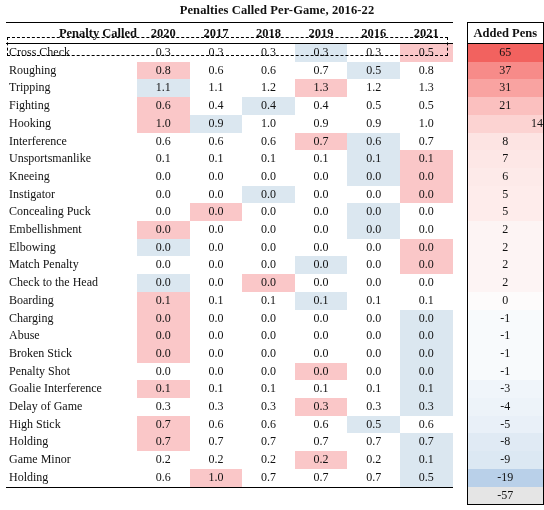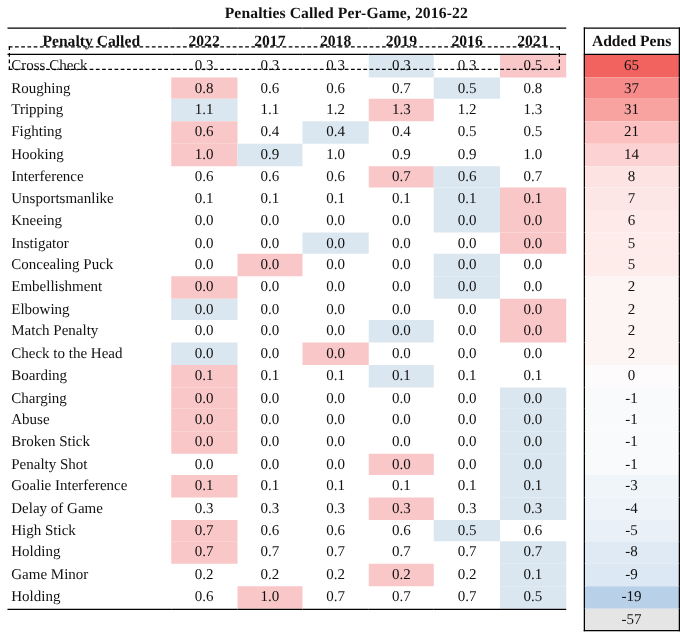--- a/index.html
+++ b/index.html
@@ -38,21 +38,21 @@
   thead th{
     font-size:12.5px;
     font-weight:bold;
     height:20px;
     line-height:20px;
     vertical-align:middle;
     border-top:1.6px solid #000;
     border-bottom:1.6px solid #000;
     background:#fff;
   }
-  .main-tbl thead th.h-name{text-align:center;padding-left:3px;font-family:Liberation Serif, serif;}
+  .main-tbl thead th.h-name{text-align:right;padding-left:3px;font-family:Liberation Serif, serif;}
   .main-tbl thead th.h-yr{text-align:center;}
   .added-tbl thead th{text-align:center;border-left:1.6px solid #000;border-right:1.6px solid #000;}
 
   tbody td{
     font-size:12px;
     height:17.7px;
     line-height:17.7px;
     vertical-align:middle;
     background-clip:padding-box;
   }
@@ -97,21 +97,21 @@
             <col class="w-yr">
             <col class="w-yr">
             <col class="w-yr">
           <col class="w-yr">
             <col class="w-yr">
             <col class="w-yr">
         </colgroup>
         <thead>
           <tr>
             <th class="h-name">Penalty Called</th>
-            <th class="h-yr">2022</th>
+            <th class="h-yr">2020</th>
             <th class="h-yr">2017</th>
             <th class="h-yr">2018</th>
             <th class="h-yr">2019</th>
             <th class="h-yr">2016</th>
             <th class="h-yr">2021</th>
           </tr>
         </thead>
         <tbody id="main-body">
             <tr>
               <td class="c-name">Cross Check</td>
@@ -356,21 +356,21 @@
             <tr>
               <td style="background: rgb(247, 139, 137);">37</td>
             </tr>
             <tr>
               <td style="background: rgb(249, 163, 161);">31</td>
             </tr>
             <tr>
               <td style="background: rgb(251, 192, 191);">21</td>
             </tr>
             <tr>
-              <td style="background: rgb(252, 211, 210);">14</td>
+              <td style="background: rgb(252, 211, 210); text-align: right;">14</td>
             </tr>
             <tr>
               <td style="background: rgb(253, 228, 227);">8</td>
             </tr>
             <tr>
               <td style="background: rgb(253, 231, 230);">7</td>
             </tr>
             <tr>
               <td style="background: rgb(253, 234, 233);">6</td>
             </tr>

